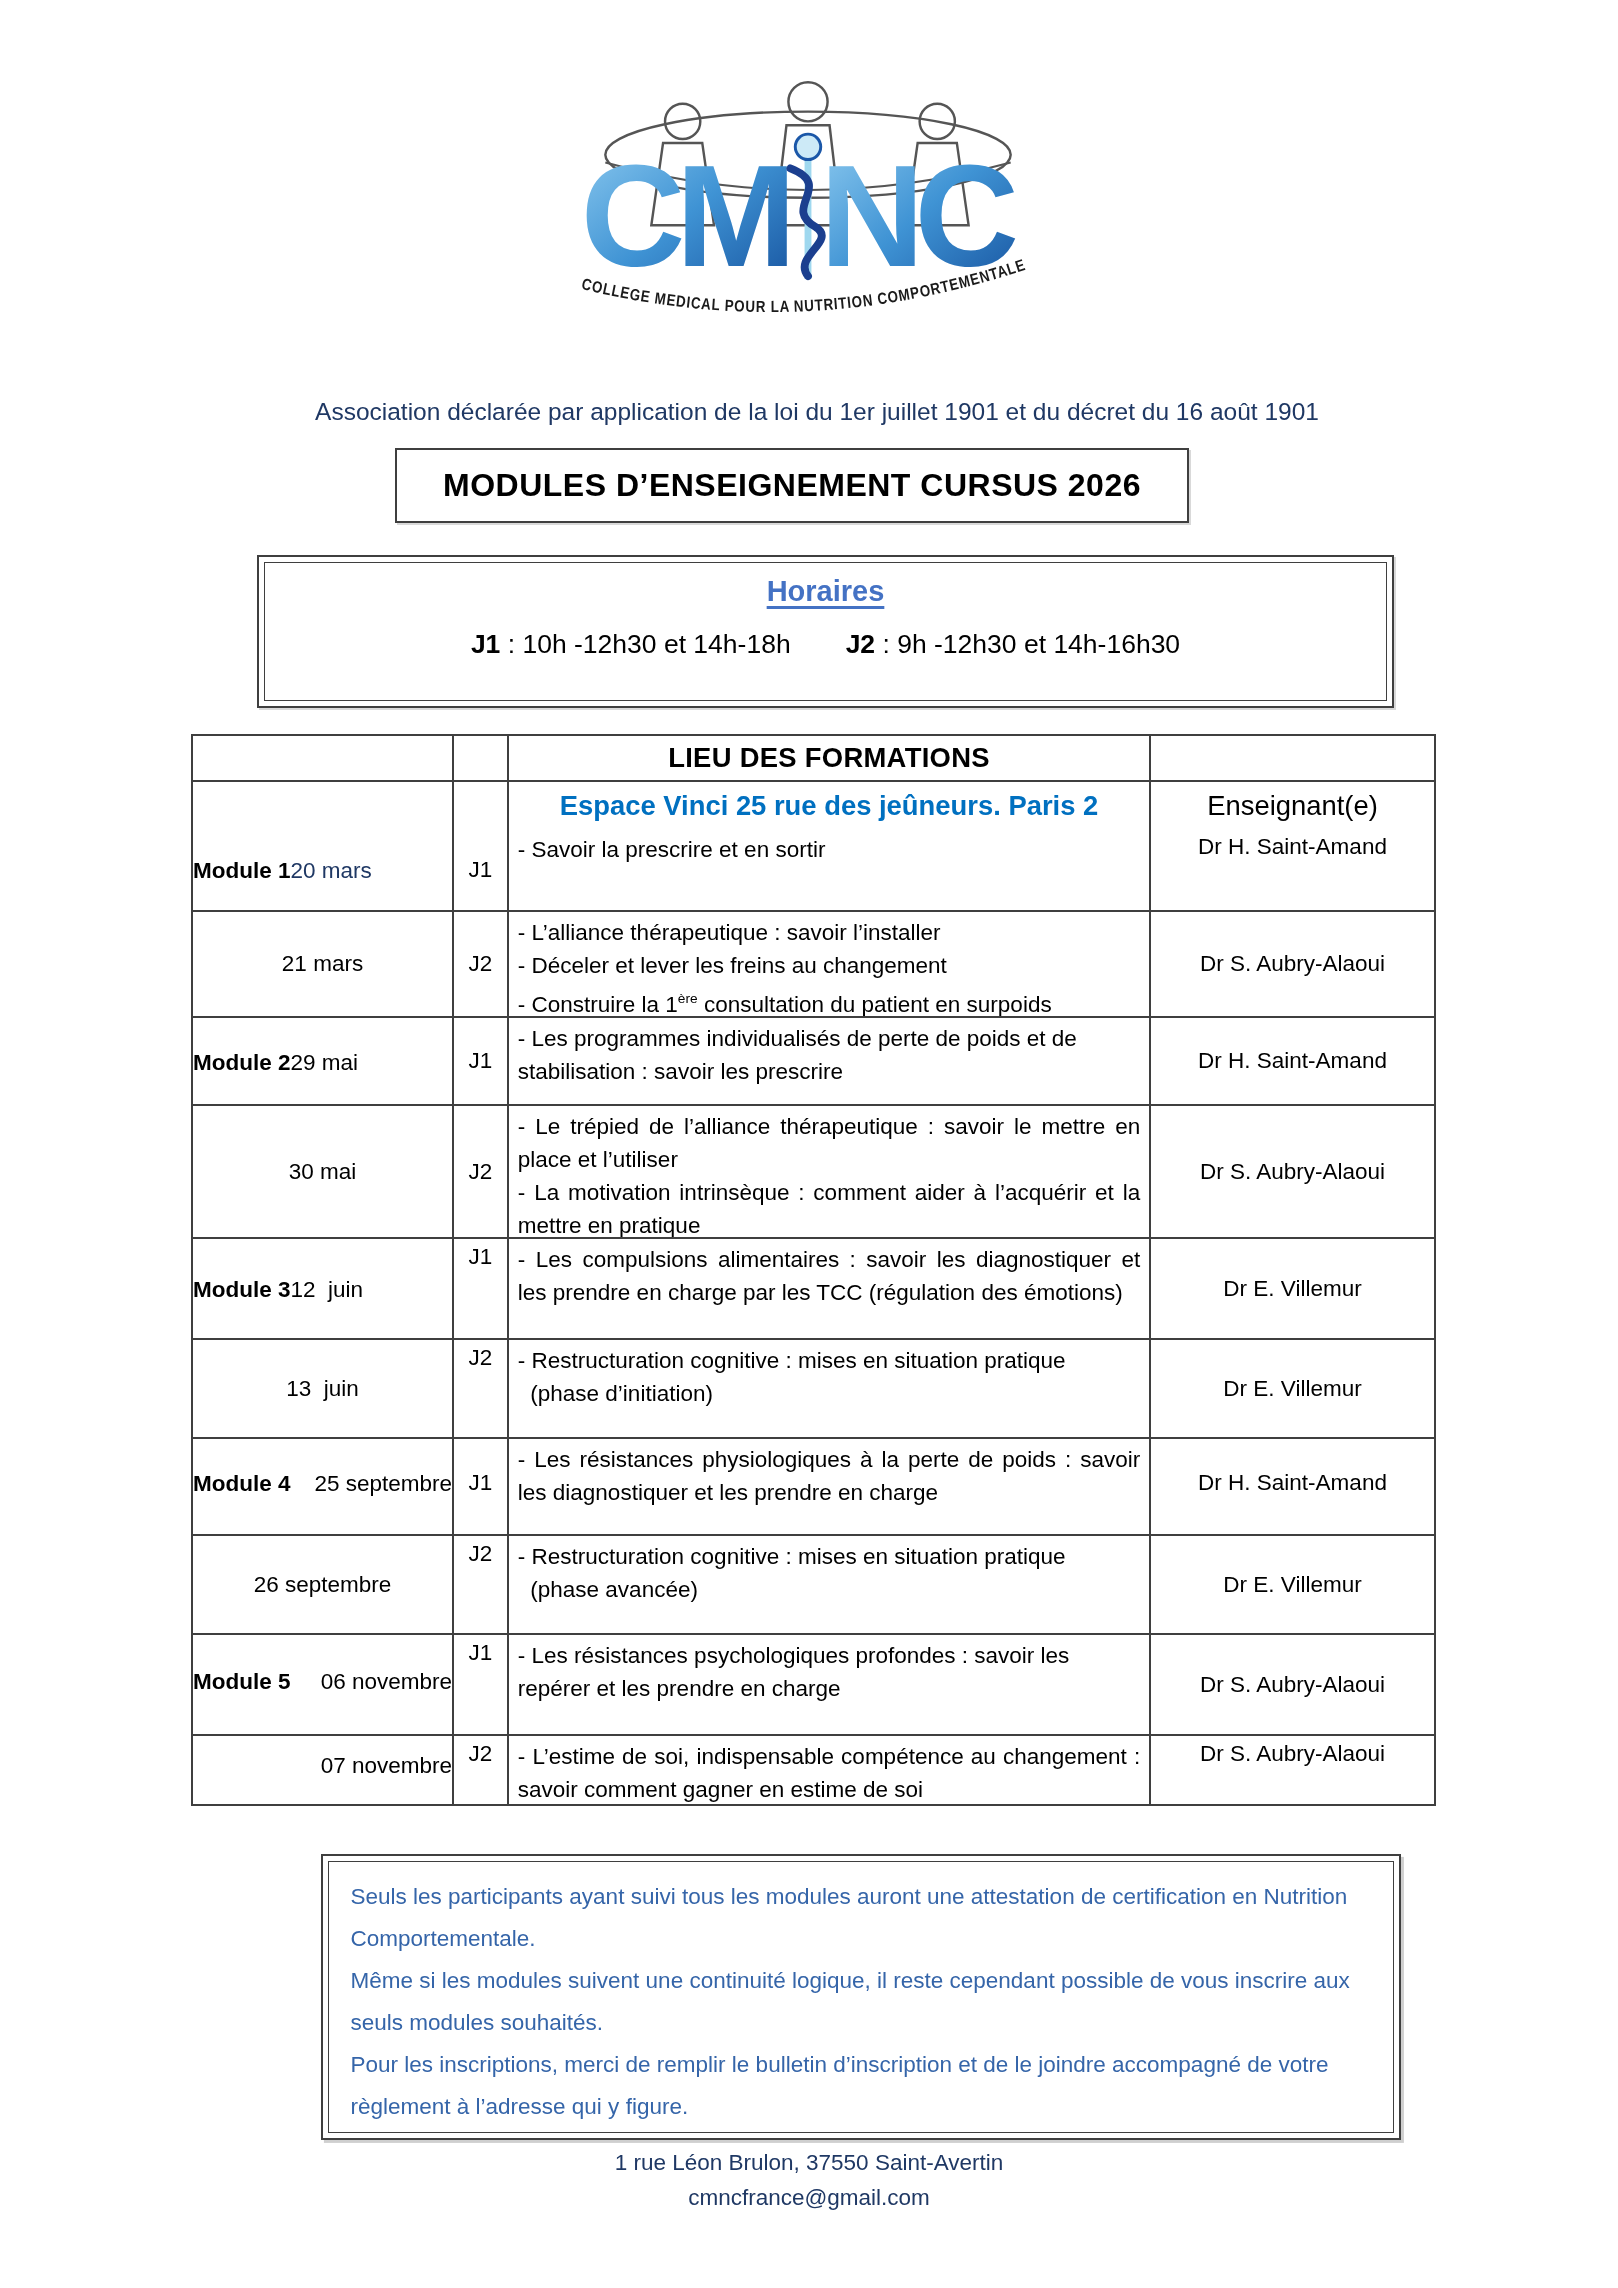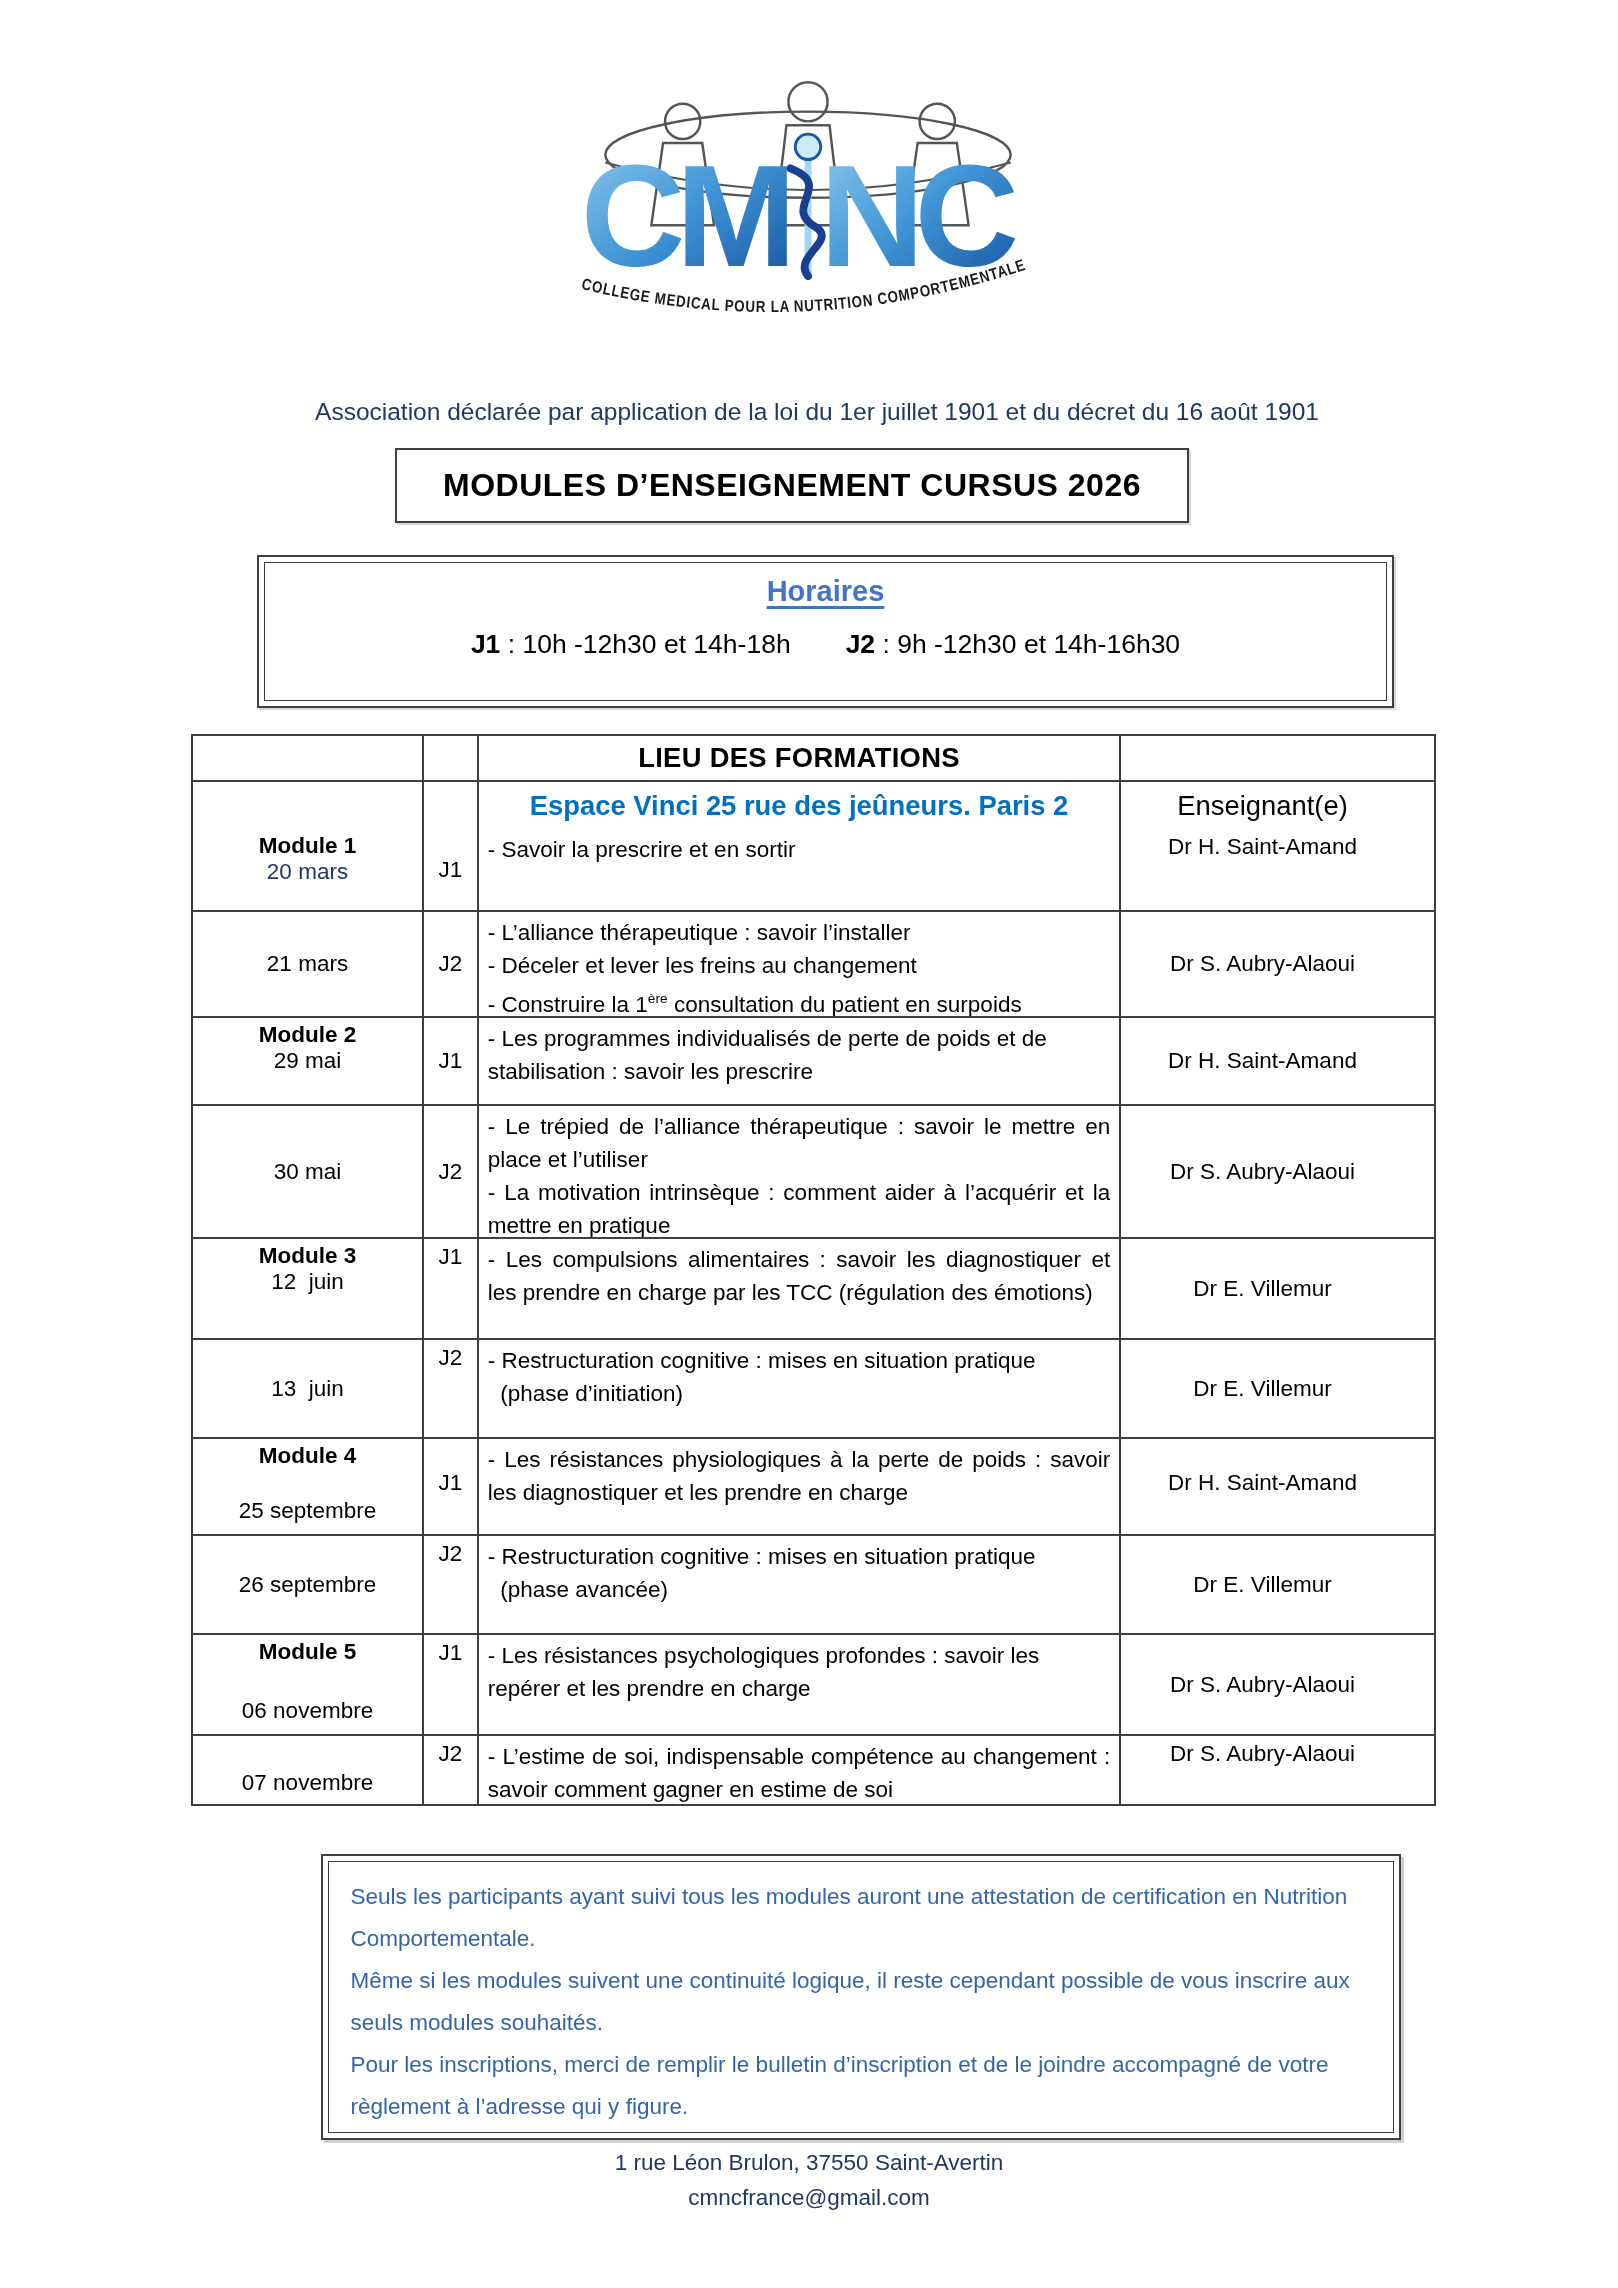--- a/index.html
+++ b/index.html
@@ -46,21 +46,21 @@
   
   .sched{
     position:absolute;left:191px;top:734px;width:1245px;
     border:2px solid var(--line);box-sizing:border-box;
     font-size:22.5px;
   }
   .t-row{display:flex;box-sizing:border-box;}
   .t-row + .t-row{border-top:2px solid var(--line);}
   .cell{box-sizing:border-box;overflow:hidden;}
   .cell + .cell{border-left:2px solid var(--line);}
-  .c-date{width:229px;display:flex;flex-direction:column;align-items:center;text-align:center;}
+  .c-date{width:259px;display:flex;flex-direction:row;align-items:center;text-align:center;}
   .c-day{width:55px;display:flex;justify-content:center;}
   .c-topic{width:642px;padding:3.9px 8.8px;}
   .c-teach{width:285px;display:flex;justify-content:center;text-align:center;}
   .module-name{font-weight:bold;}
   .date-text{white-space:pre-wrap;}
   .date-navy{color:var(--navy);}
   .topic{line-height:33px;white-space:pre-wrap;}
   .topic.just{text-align:justify;white-space:normal;}
   .topic sup{font-size:13.7px;}
   

